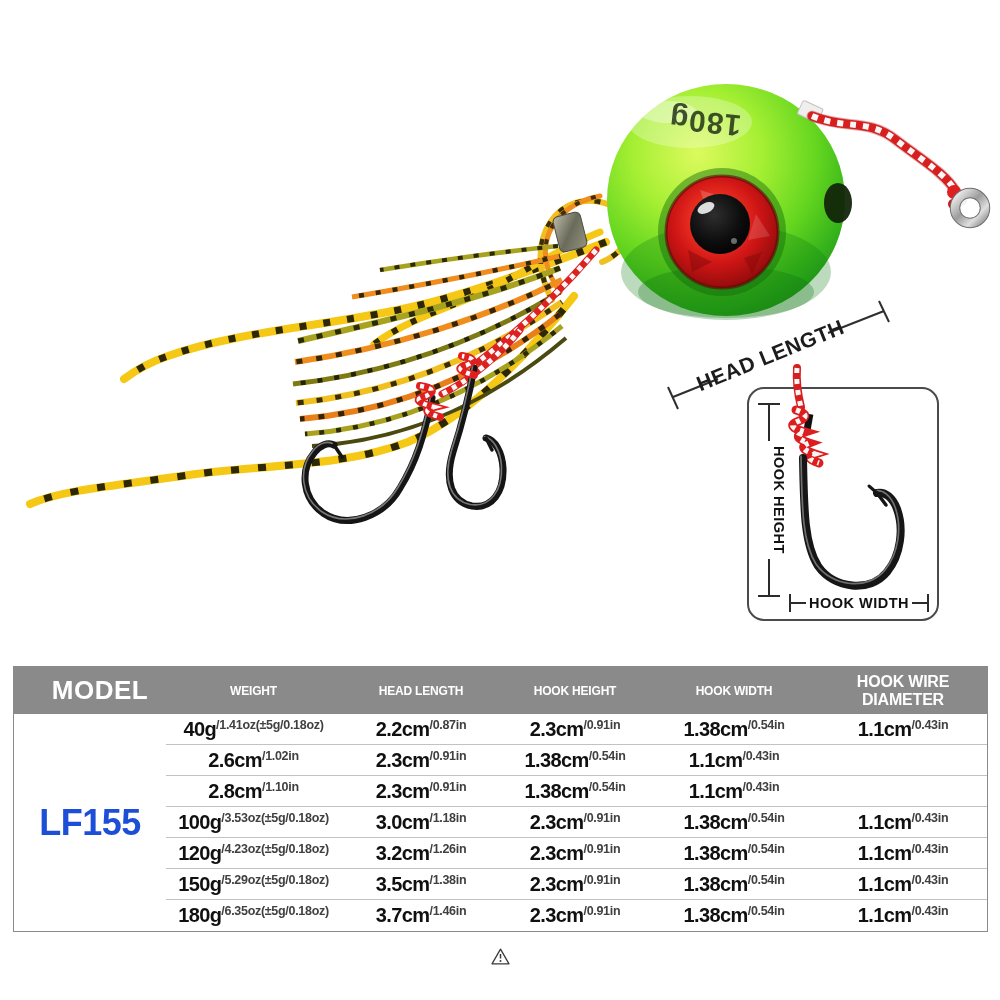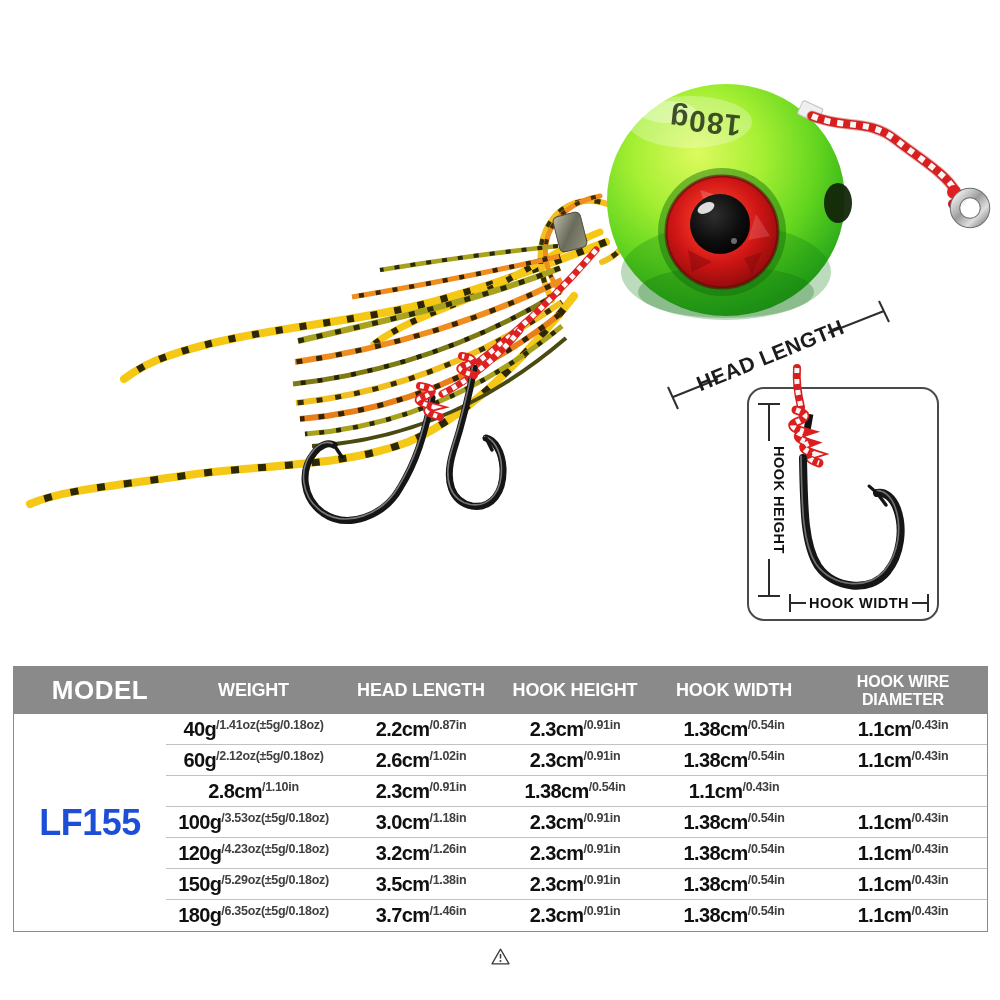--- a/index.html
+++ b/index.html
@@ -8,21 +8,21 @@
   .stage { position:relative; width:1000px; height:1000px; background:#fff; }
 
   
   .photo { position:absolute; left:0; top:0; width:1000px; height:650px; }
 
   
   .spec-panel { position:absolute; left:13px; top:666px; width:975px; height:266px;
                 background:#fff; border:1px solid #8a8a8a; }
   .spec-header { display:grid; grid-template-columns:152px 175px 160px 148px 170px 168px;
                  height:47px; background:#8a8a8a; color:#fff; align-items:center; }
-  .spec-header > div { text-align:center; font-weight:bold; font-size:18px; letter-spacing:-0.2px; }
+  .spec-header > div { text-align:center; font-weight:bold; font-size:12px; letter-spacing:-0.2px; }
   .spec-header .h-model { font-size:26px; letter-spacing:0.5px;margin-left:20px; }
   .spec-header .h-wire { font-size:16px; line-height:1.08; }
   .spec-body { position:relative; height:217px; }
   .model-cell { position:absolute; left:0; top:0; width:152px; height:217px;
                 display:flex; align-items:center; justify-content:center;
                 font-size:36px; font-weight:bold; color:#1d4ed8; letter-spacing:-0.5px; }
   .rows { margin-left:152px; }
   .spec-row { display:grid; grid-template-columns:175px 160px 148px 170px 168px;
               height:31px; align-items:center; }
   .spec-row:not(:last-child) { border-bottom:1px solid #c2c2c2; }
@@ -262,24 +262,20 @@
               <span class="v">1.38cm</span>
               <span class="u">/0.54in</span>
             </div>
           <div class="cell">
               <span class="v">1.1cm</span>
               <span class="u">/0.43in</span>
             </div>
         </div>
         <div class="spec-row">
           <div class="cell">
-              <span class="v">60g</span>
-              <span class="u">/2.12oz(±5g/0.18oz)</span>
-            </div>
-          <div class="cell">
               <span class="v">2.6cm</span>
               <span class="u">/1.02in</span>
             </div>
           <div class="cell">
               <span class="v">2.3cm</span>
               <span class="u">/0.91in</span>
             </div>
           <div class="cell">
               <span class="v">1.38cm</span>
               <span class="u">/0.54in</span>

